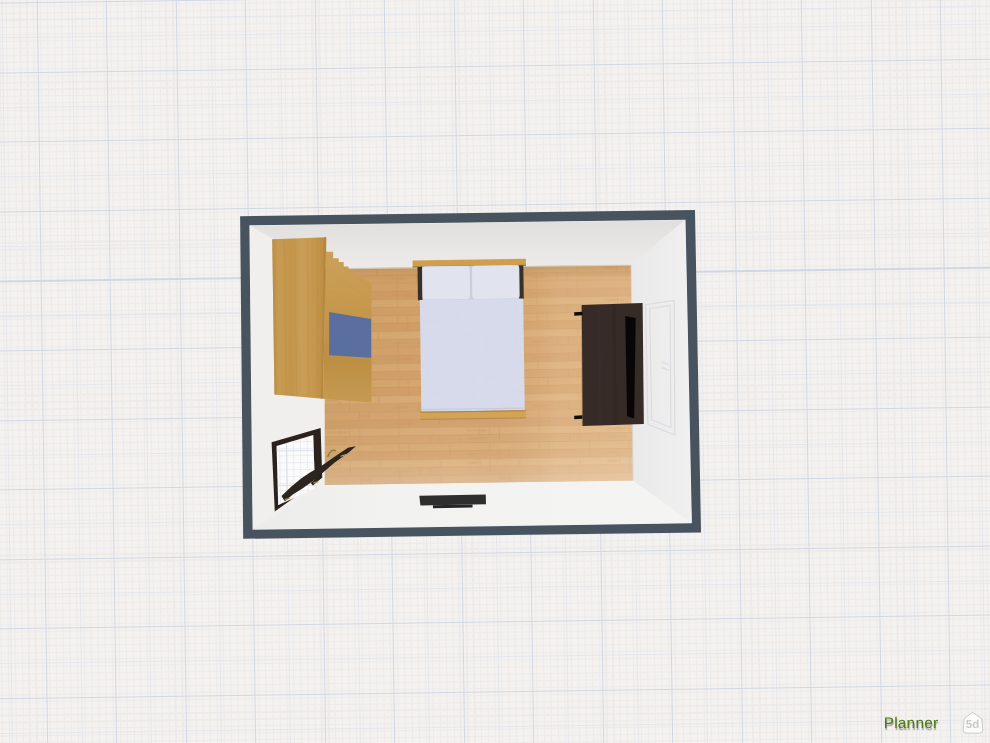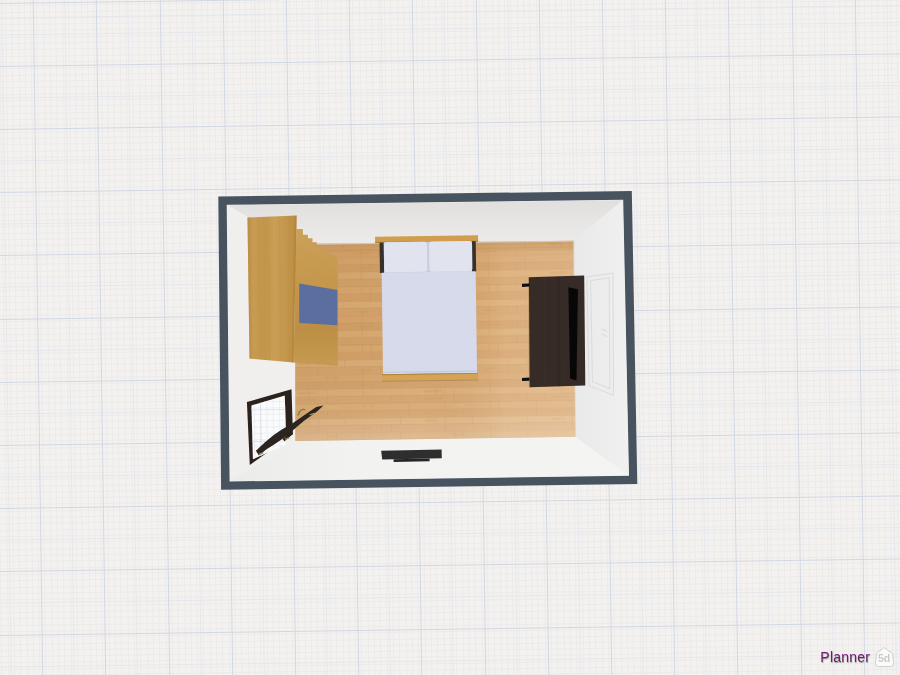--- a/index.html
+++ b/index.html
@@ -7,21 +7,21 @@
 background-color:#f3f2f0;
 background-image:
 repeating-linear-gradient(90deg,#d1d7e2 0px,#d1d7e2 1px,transparent 1px,transparent 63.2px),
 repeating-linear-gradient(0deg,#d1d7e2 0px,#d1d7e2 1px,transparent 1px,transparent 63.2px),
 repeating-linear-gradient(90deg,#e4e7ec 0px,#e4e7ec 1px,transparent 1px,transparent 63.2px),
 repeating-linear-gradient(0deg,#e4e7ec 0px,#e4e7ec 1px,transparent 1px,transparent 63.2px),
 repeating-linear-gradient(90deg,#edeae8 0px,#edeae8 1px,transparent 1px,transparent 6.32px),
 repeating-linear-gradient(0deg,#edeae8 0px,#edeae8 1px,transparent 1px,transparent 6.32px);
 background-position:24.5px 30.7px,0px 30.7px,56.1px 62.3px,0px 62.3px,2.7px 2.0px,0px 2.0px;}
 #wm{position:absolute;right:4px;bottom:7px;height:22px;display:flex;align-items:center;}
-#wmtext{color:#701a75;font-size:14px;letter-spacing:0.2px;text-shadow:0.5px 1.2px 1px rgba(120,120,122,0.75);margin-right:3px;}
+#wmtext{color:#4d7c0f;font-size:14px;letter-spacing:0.2px;text-shadow:0.5px 1.2px 1px rgba(120,120,122,0.75);margin-right:20px;}
 </style>
 </head>
 <body>
 
 <div id="grid"></div>
 <svg width="900" height="675" style="position:absolute;left:0;top:0">
 <defs>
 <pattern id="planks" width="127" height="58.4" patternUnits="userSpaceOnUse" patternTransform="rotate(-0.8)">
  <rect x="0" y="0" width="127" height="58.4" fill="#d7a671"></rect>
  <rect x="0" y="0.0" width="127" height="6.6" fill="#d9aa72"></rect>

